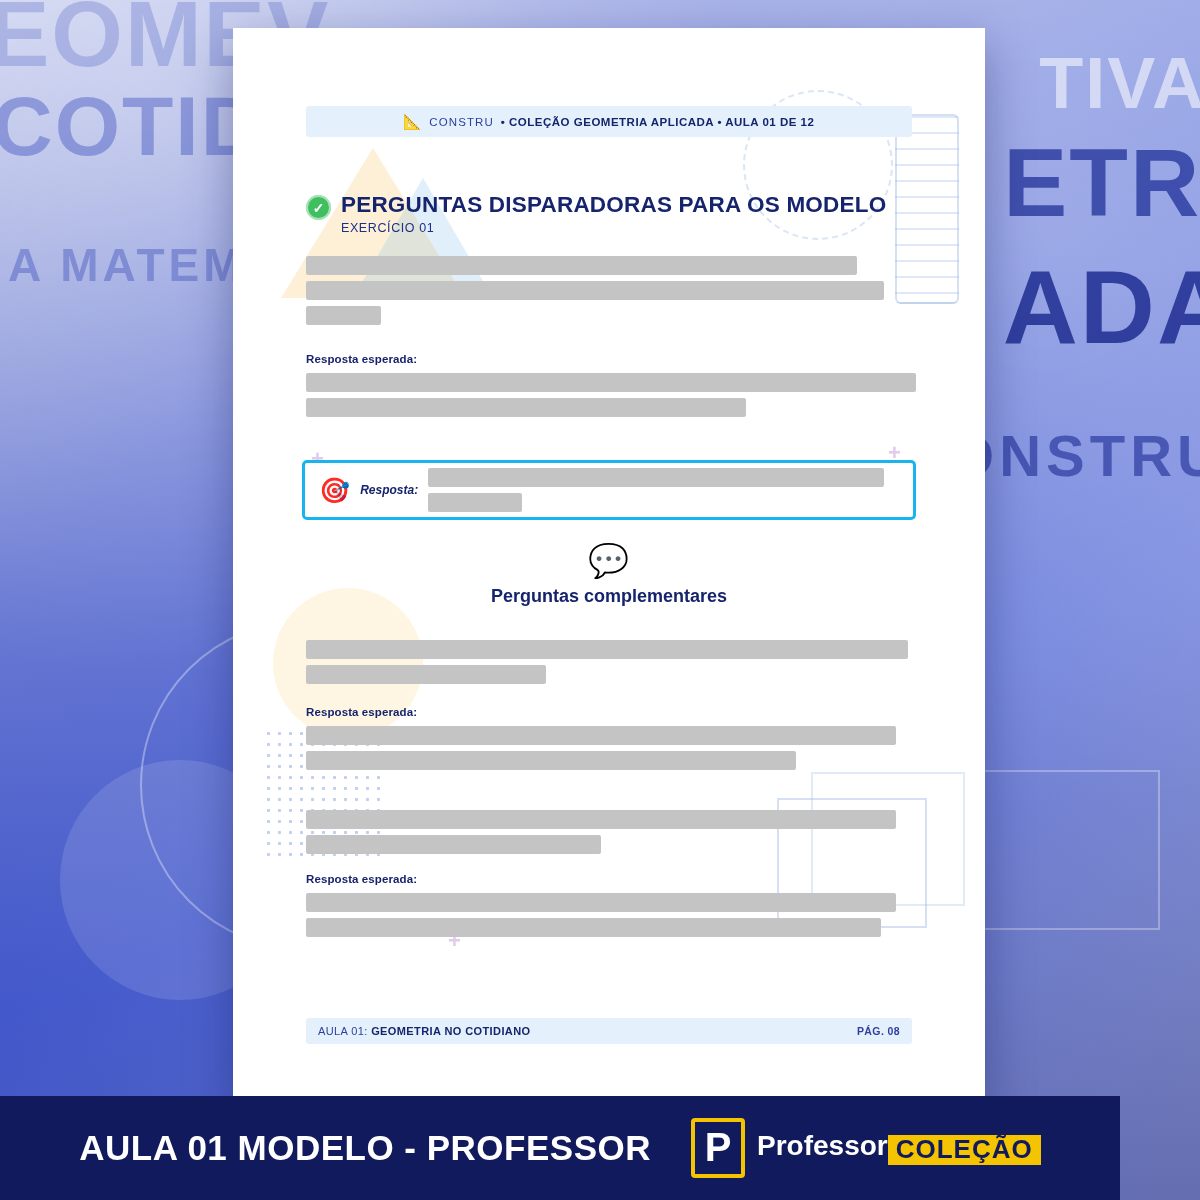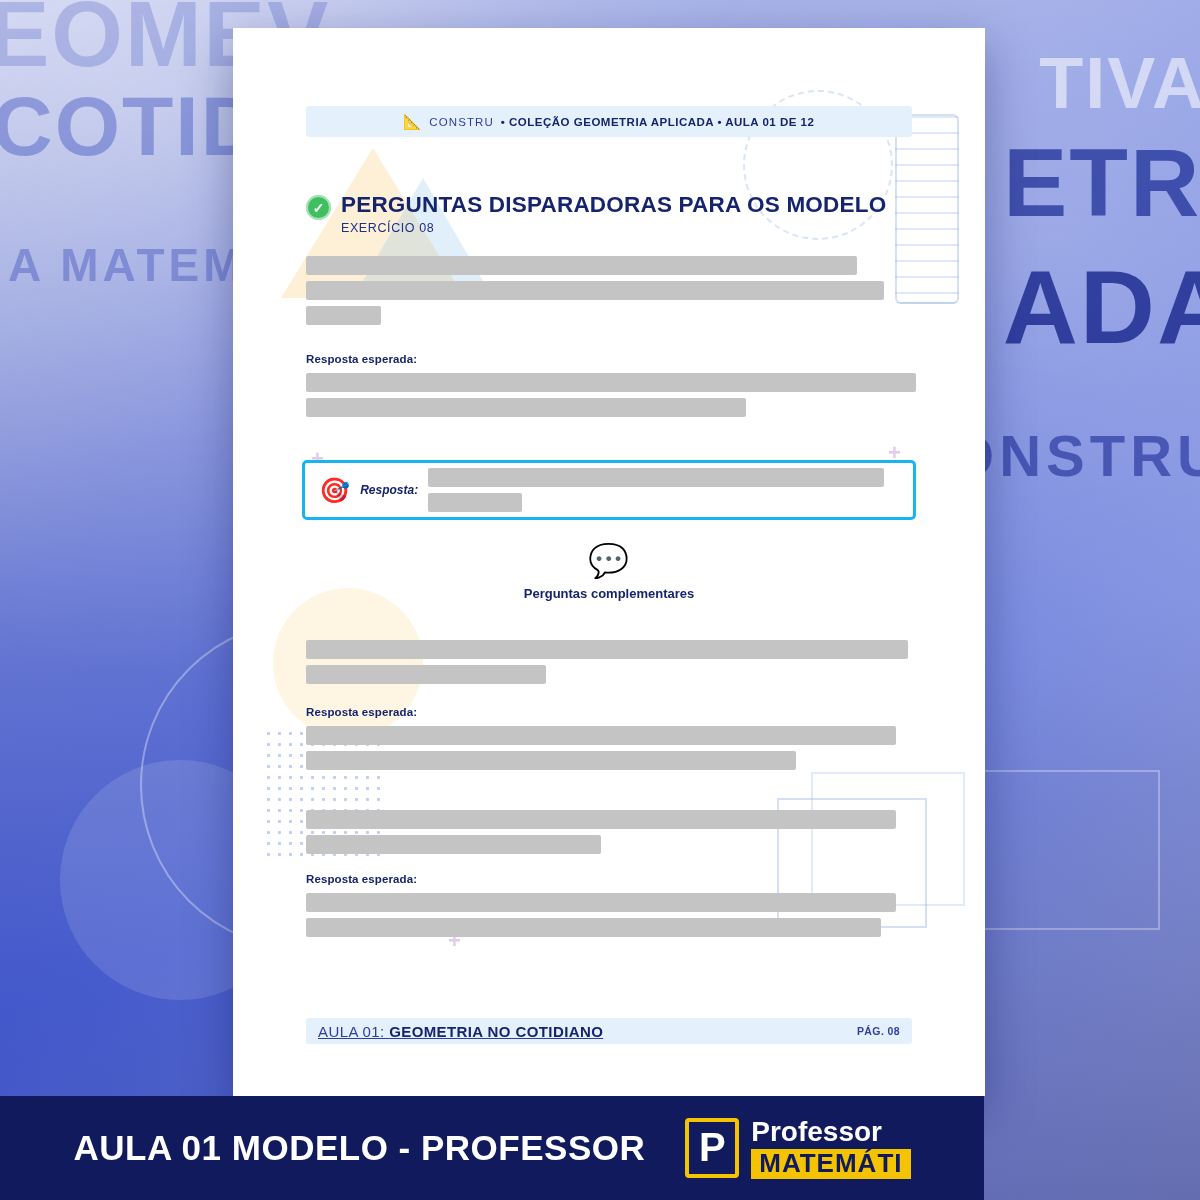--- a/index.html
+++ b/index.html
@@ -180,39 +180,39 @@
   .obj-bars { display: flex; flex-direction: column; gap: 6px; }
 
   
   .chat-icon {
     position: absolute; left: 50%; transform: translateX(-50%);
     top: 516px; font-size: 33px; line-height: 1;
   }
   .comp-title {
     position: absolute; left: 0; right: 0; top: 558px;
     text-align: center;
-    font-size: 13px; font-weight: 800; color: #16246d;
+    font-size: 18px; font-weight: 800; color: #16246d;
   }
 
   
   .footer {
     position: absolute; left: 73px; bottom: 52px;
     width: 606px; height: 26px;
     background: #e4f0fb;
     border-radius: 3px;
     display: flex; align-items: center; justify-content: space-between;
     padding: 0 12px;
   }
-  .footer-left { font-size: 15px; color: #2f3e9e; letter-spacing: 0.4px; text-decoration: underline; }
+  .footer-left { font-size: 11px; color: #2f3e9e; letter-spacing: 0.4px; }
   .footer-left b { color: #16246d; font-weight: 800; }
   .footer-right { font-size: 10.5px; color: #2f3e9e; letter-spacing: 0.4px; font-weight: 600; }
 
   
   #bottombar {
-    position: absolute; left: 0; bottom: 0; width: 984px; height: 104px;
+    position: absolute; left: 0; bottom: 0; width: 1120px; height: 104px;
     background: #111a5c;
     display: flex; align-items: center; justify-content: center;
     gap: 40px;
   }
   #bottom-title {
     font-size: 35px; font-weight: 800; color: #ffffff; letter-spacing: 0.5px;
   }
   .logo {
     display: flex; align-items: center; gap: 12px;
   }
@@ -220,21 +220,21 @@
     width: 54px; height: 60px;
     border: 4px solid #f5c400;
     border-radius: 4px;
     position: relative;
     display: flex; align-items: center; justify-content: center;
   }
   .logo-mark span {
     font-size: 40px; font-weight: 800; color: #ffffff; line-height: 1;
     margin-top: -2px;
   }
-  .logo-words { display: flex; flex-direction: column; line-height: 1; }
+  .logo-words { display: flex; flex-direction: row; line-height: 1; }
   .logo-top { font-size: 28px; font-weight: 800; color: #ffffff; }
   .logo-bottom {
     font-size: 26px; font-weight: 800; color: #111a5c;
     background: #f5c400; padding: 1px 8px 3px 8px; margin-top: 3px;
     letter-spacing: 1px;
   }
 </style>
 </head>
 <body>
 
@@ -269,21 +269,21 @@
     <div class="band">
       <span class="band-icon">📐</span>
       <span class="band-eletiva">CONSTRU</span>
       <span class="band-text">• COLEÇÃO GEOMETRIA APLICADA • AULA 01 DE 12</span>
     </div>
 
     <div class="title-row">
       <div class="check-icon">✓</div>
       <div>
         <div class="title-main">PERGUNTAS DISPARADORAS PARA OS MODELO</div>
-        <div class="title-sub">EXERCÍCIO 08</div>
+        <div class="title-sub">EXERCÍCIO 01</div>
       </div>
     </div>
 
     <div class="bars" style="left:73px; top:228px;">
       <div class="bar" style="width:551px"></div>
       <div class="bar" style="width:578px"></div>
       <div class="bar" style="width:75px"></div>
     </div>
 
     <div class="label-sm" style="left:73px; top:325px;">Resposta esperada:</div>
@@ -338,17 +338,17 @@
   </div>
 
   <div id="bottombar">
     <div id="bottom-title">AULA 01 MODELO - PROFESSOR</div>
     <div class="logo">
       <div class="logo-mark">
         <span>P</span>
       </div>
       <div class="logo-words">
         <div class="logo-top">Professor</div>
-        <div class="logo-bottom">MATEMÁTI</div>
+        <div class="logo-bottom">COLEÇÃO</div>
       </div>
     </div>
   </div>
 </div>
 
 </body></html>

